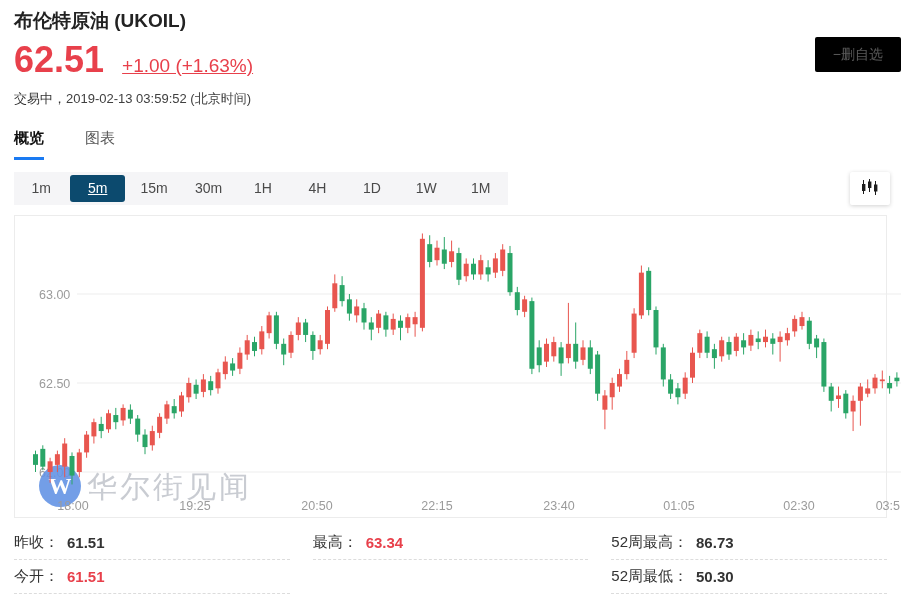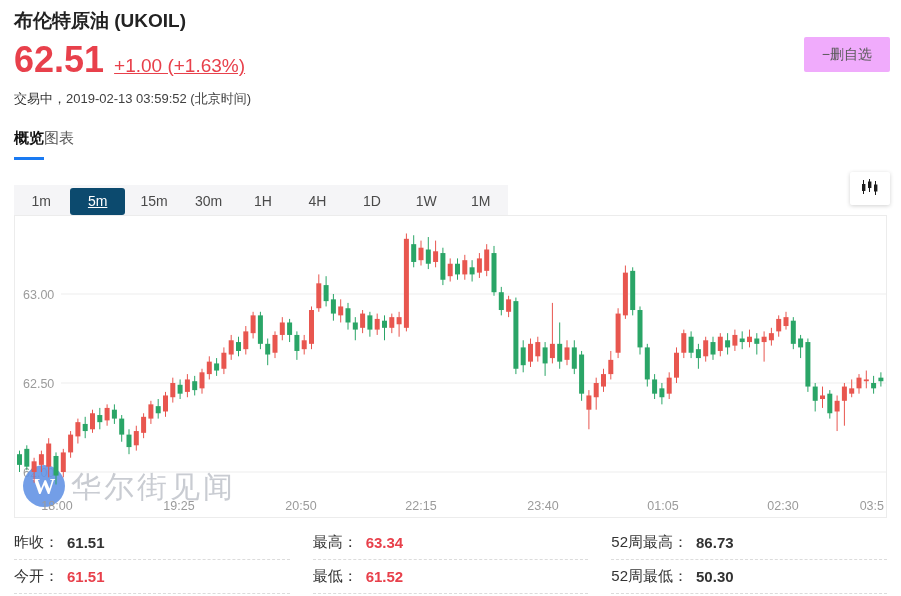--- a/index.html
+++ b/index.html
@@ -1,37 +1,37 @@
 <!DOCTYPE html>
 <html><head>
 <meta charset="utf-8">
 <style>
   html,body{margin:0;padding:0;background:#fff;}
   body{width:901px;height:596px;font-family:"Liberation Sans","DejaVu Sans",sans-serif;position:relative;overflow:hidden;}
   .abs{position:absolute;}
   
   .title{left:14px;top:8px;font-size:19px;font-weight:700;color:#222;}
-  .price-row{left:14px;top:42px;display:flex;align-items:baseline;gap:10px;}
+  .price-row{left:14px;top:42px;display:flex;align-items:baseline;gap:18px;}
   .price{font-size:36px;font-weight:700;line-height:1;}
   .change{font-size:19px;font-weight:400;}
   .status-row{left:14px;top:90px;font-size:13px;}
   .status-trading{color:#333;}
   .status-time{color:#404040;}
-  .remove-btn{right:11px;top:37px;height:35px;line-height:35px;padding:0 18px;background:#f0abfc;color:#5a5a5a;font-size:14px;border:none;border-radius:2px;cursor:pointer;font-family:inherit;}
-  
-  .tabs{left:14px;top:129px;display:flex;}
+  .remove-btn{right:0;top:37px;height:35px;line-height:35px;padding:0 18px;background:#000000;color:#5a5a5a;font-size:14px;border:none;border-radius:2px;cursor:pointer;font-family:inherit;}
+  
+  .tabs{left:14px;top:129px;display:flex;gap:41px;}
   .tab{font-size:15px;color:#555;padding-bottom:9px;cursor:pointer;border-bottom:3px solid transparent;}
   .tab.active{color:#111;font-weight:700;border-bottom:3px solid #1a7af2;}
   
-  .period-bar{left:14px;top:172px;width:494px;height:33px;background:#f5f5f7;display:flex;align-items:center;margin-top:13px;}
+  .period-bar{left:14px;top:172px;width:494px;height:33px;background:#f5f5f7;display:flex;align-items:center;}
   .period-btn{flex:1;height:27px;line-height:27px;text-align:center;font-size:14px;color:#4a4a4a;border-radius:3px;cursor:pointer;}
   .period-btn.active{background:#1a7af2;color:#fff;margin:0 2px;}
   .chart-style-btn{right:11px;top:172px;width:40px;height:33px;background:#fff;box-shadow:0 1px 4px rgba(0,0,0,.18);border:none;border-radius:2px;display:flex;align-items:center;justify-content:center;cursor:pointer;}
   
-  .chart{left:14px;top:215px;width:873px;height:303px;border:1px solid #ececec;box-sizing:border-box;background:#fff;}
+  .chart{left:14px;top:215px;width:873px;height:303px;border:1px solid #ececec;box-sizing:border-box;background:#fff;padding-left:16px;}
   .chart svg{display:block;}
   
   .stats{left:14px;top:526px;width:873px;display:flex;gap:23px;}
   .stat-col{flex:1;}
   .stat-cell{height:33px;display:flex;align-items:center;border-bottom:1px dashed #dcdcdc;font-size:15px;}
   .stat-label{color:#333;}
   .stat-value{font-weight:700;margin-left:8px;color:#333;}
 </style>
 </head>
 <body>
@@ -348,24 +348,20 @@
       <div class="stat-cell">
         <span class="stat-label">今开：</span>
         <span class="stat-value" style="color: rgb(232, 64, 75);">61.51</span>
       </div>
     </div>
     <div class="stat-col">
       <div class="stat-cell">
         <span class="stat-label">最高：</span>
         <span class="stat-value" style="color: rgb(232, 64, 75);">63.34</span>
       </div>
-      <div class="stat-cell">
-        <span class="stat-label">最低：</span>
-        <span class="stat-value" style="color: rgb(232, 64, 75);">61.52</span>
-      </div>
     </div>
     <div class="stat-col">
       <div class="stat-cell">
         <span class="stat-label">52周最高：</span>
         <span class="stat-value" style="color: rgb(51, 51, 51);">86.73</span>
       </div>
       <div class="stat-cell">
         <span class="stat-label">52周最低：</span>
         <span class="stat-value" style="color: rgb(51, 51, 51);">50.30</span>
       </div>

